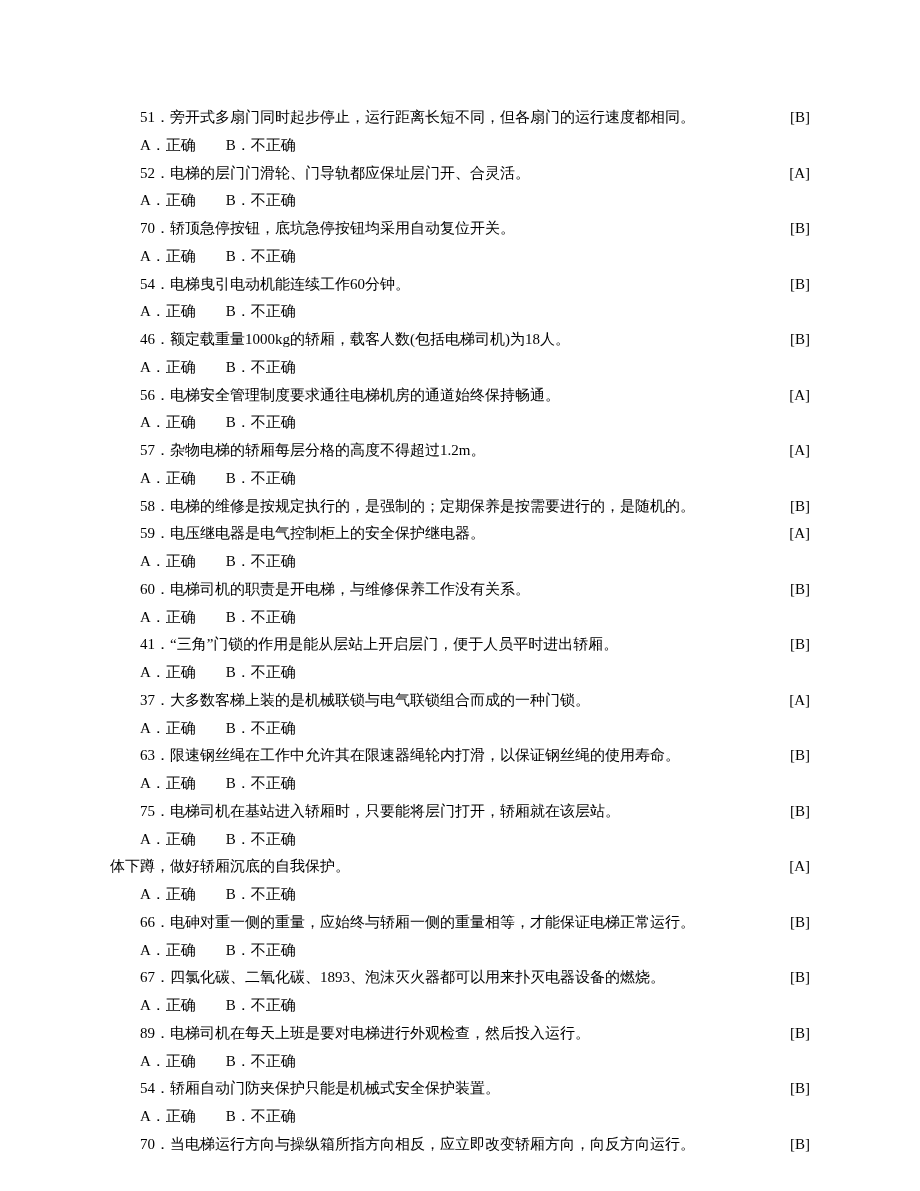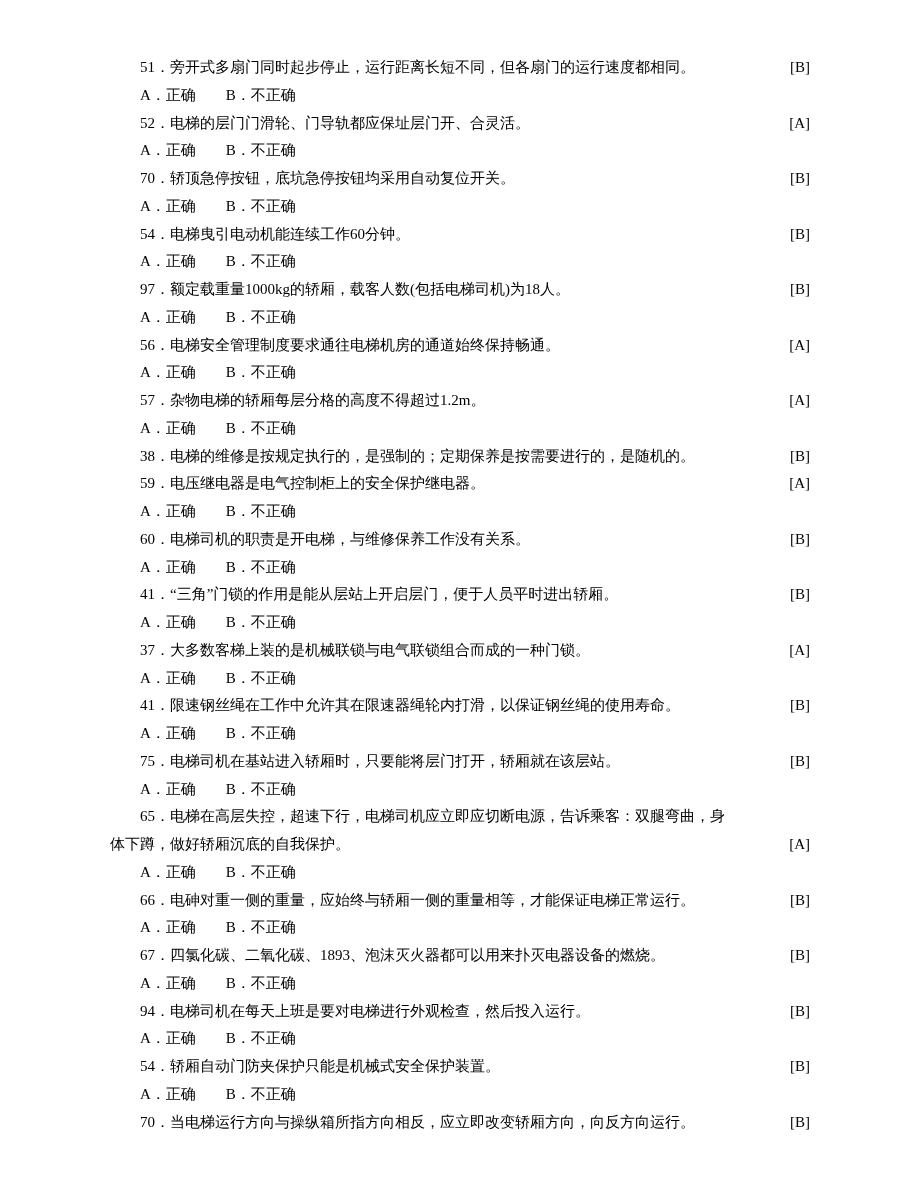--- a/index.html
+++ b/index.html
@@ -6,21 +6,21 @@
   body {
     width: 920px;
     height: 1191px;
     background: #fff;
     font-family: "SimSun", "宋体", serif;
     font-size: 15px;
     color: #000;
     line-height: 1.85;
   }
   .page {
-    padding: 54px 110px 0 110px;
+    padding: 104px 110px 0 110px;
     box-sizing: border-box;
   }
   .qline {
     display: flex;
     align-items: baseline;
   }
   .qtext {
     flex: 1 1 auto;
     text-indent: 2em;
   }
@@ -53,36 +53,36 @@
       <div class="qtext">70．轿顶急停按钮，底坑急停按钮均采用自动复位开关。</div>
       <div class="ans">[B]</div>
     </div>
     <div class="opts"><span>A．正确</span><span class="gap"></span><span>B．不正确</span></div>
     <div class="qline">
       <div class="qtext">54．电梯曳引电动机能连续工作60分钟。</div>
       <div class="ans">[B]</div>
     </div>
     <div class="opts"><span>A．正确</span><span class="gap"></span><span>B．不正确</span></div>
     <div class="qline">
-      <div class="qtext">97．额定载重量1000kg的轿厢，载客人数(包括电梯司机)为18人。</div>
+      <div class="qtext">46．额定载重量1000kg的轿厢，载客人数(包括电梯司机)为18人。</div>
       <div class="ans">[B]</div>
     </div>
     <div class="opts"><span>A．正确</span><span class="gap"></span><span>B．不正确</span></div>
     <div class="qline">
       <div class="qtext">56．电梯安全管理制度要求通往电梯机房的通道始终保持畅通。</div>
       <div class="ans">[A]</div>
     </div>
     <div class="opts"><span>A．正确</span><span class="gap"></span><span>B．不正确</span></div>
     <div class="qline">
       <div class="qtext">57．杂物电梯的轿厢每层分格的高度不得超过1.2m。</div>
       <div class="ans">[A]</div>
     </div>
     <div class="opts"><span>A．正确</span><span class="gap"></span><span>B．不正确</span></div>
     <div class="qline">
-      <div class="qtext">38．电梯的维修是按规定执行的，是强制的；定期保养是按需要进行的，是随机的。</div>
+      <div class="qtext">58．电梯的维修是按规定执行的，是强制的；定期保养是按需要进行的，是随机的。</div>
       <div class="ans">[B]</div>
     </div>
     <div class="qline">
       <div class="qtext">59．电压继电器是电气控制柜上的安全保护继电器。</div>
       <div class="ans">[A]</div>
     </div>
     <div class="opts"><span>A．正确</span><span class="gap"></span><span>B．不正确</span></div>
     <div class="qline">
       <div class="qtext">60．电梯司机的职责是开电梯，与维修保养工作没有关系。</div>
       <div class="ans">[B]</div>
@@ -92,49 +92,46 @@
       <div class="qtext">41．“三角”门锁的作用是能从层站上开启层门，便于人员平时进出轿厢。</div>
       <div class="ans">[B]</div>
     </div>
     <div class="opts"><span>A．正确</span><span class="gap"></span><span>B．不正确</span></div>
     <div class="qline">
       <div class="qtext">37．大多数客梯上装的是机械联锁与电气联锁组合而成的一种门锁。</div>
       <div class="ans">[A]</div>
     </div>
     <div class="opts"><span>A．正确</span><span class="gap"></span><span>B．不正确</span></div>
     <div class="qline">
-      <div class="qtext">41．限速钢丝绳在工作中允许其在限速器绳轮内打滑，以保证钢丝绳的使用寿命。</div>
+      <div class="qtext">63．限速钢丝绳在工作中允许其在限速器绳轮内打滑，以保证钢丝绳的使用寿命。</div>
       <div class="ans">[B]</div>
     </div>
     <div class="opts"><span>A．正确</span><span class="gap"></span><span>B．不正确</span></div>
     <div class="qline">
       <div class="qtext">75．电梯司机在基站进入轿厢时，只要能将层门打开，轿厢就在该层站。</div>
       <div class="ans">[B]</div>
     </div>
     <div class="opts"><span>A．正确</span><span class="gap"></span><span>B．不正确</span></div>
-    <div class="qline">
-      <div class="qtext">65．电梯在高层失控，超速下行，电梯司机应立即应切断电源，告诉乘客：双腿弯曲，身</div>
-    </div>
     <div class="qline">
       <div class="qtext noindent">体下蹲，做好轿厢沉底的自我保护。</div>
       <div class="ans">[A]</div>
     </div>
     <div class="opts"><span>A．正确</span><span class="gap"></span><span>B．不正确</span></div>
     <div class="qline">
       <div class="qtext">66．电砷对重一侧的重量，应始终与轿厢一侧的重量相等，才能保证电梯正常运行。</div>
       <div class="ans">[B]</div>
     </div>
     <div class="opts"><span>A．正确</span><span class="gap"></span><span>B．不正确</span></div>
     <div class="qline">
       <div class="qtext">67．四氯化碳、二氧化碳、1893、泡沫灭火器都可以用来扑灭电器设备的燃烧。</div>
       <div class="ans">[B]</div>
     </div>
     <div class="opts"><span>A．正确</span><span class="gap"></span><span>B．不正确</span></div>
     <div class="qline">
-      <div class="qtext">94．电梯司机在每天上班是要对电梯进行外观检查，然后投入运行。</div>
+      <div class="qtext">89．电梯司机在每天上班是要对电梯进行外观检查，然后投入运行。</div>
       <div class="ans">[B]</div>
     </div>
     <div class="opts"><span>A．正确</span><span class="gap"></span><span>B．不正确</span></div>
     <div class="qline">
       <div class="qtext">54．轿厢自动门防夹保护只能是机械式安全保护装置。</div>
       <div class="ans">[B]</div>
     </div>
     <div class="opts"><span>A．正确</span><span class="gap"></span><span>B．不正确</span></div>
     <div class="qline">
       <div class="qtext">70．当电梯运行方向与操纵箱所指方向相反，应立即改变轿厢方向，向反方向运行。</div>

